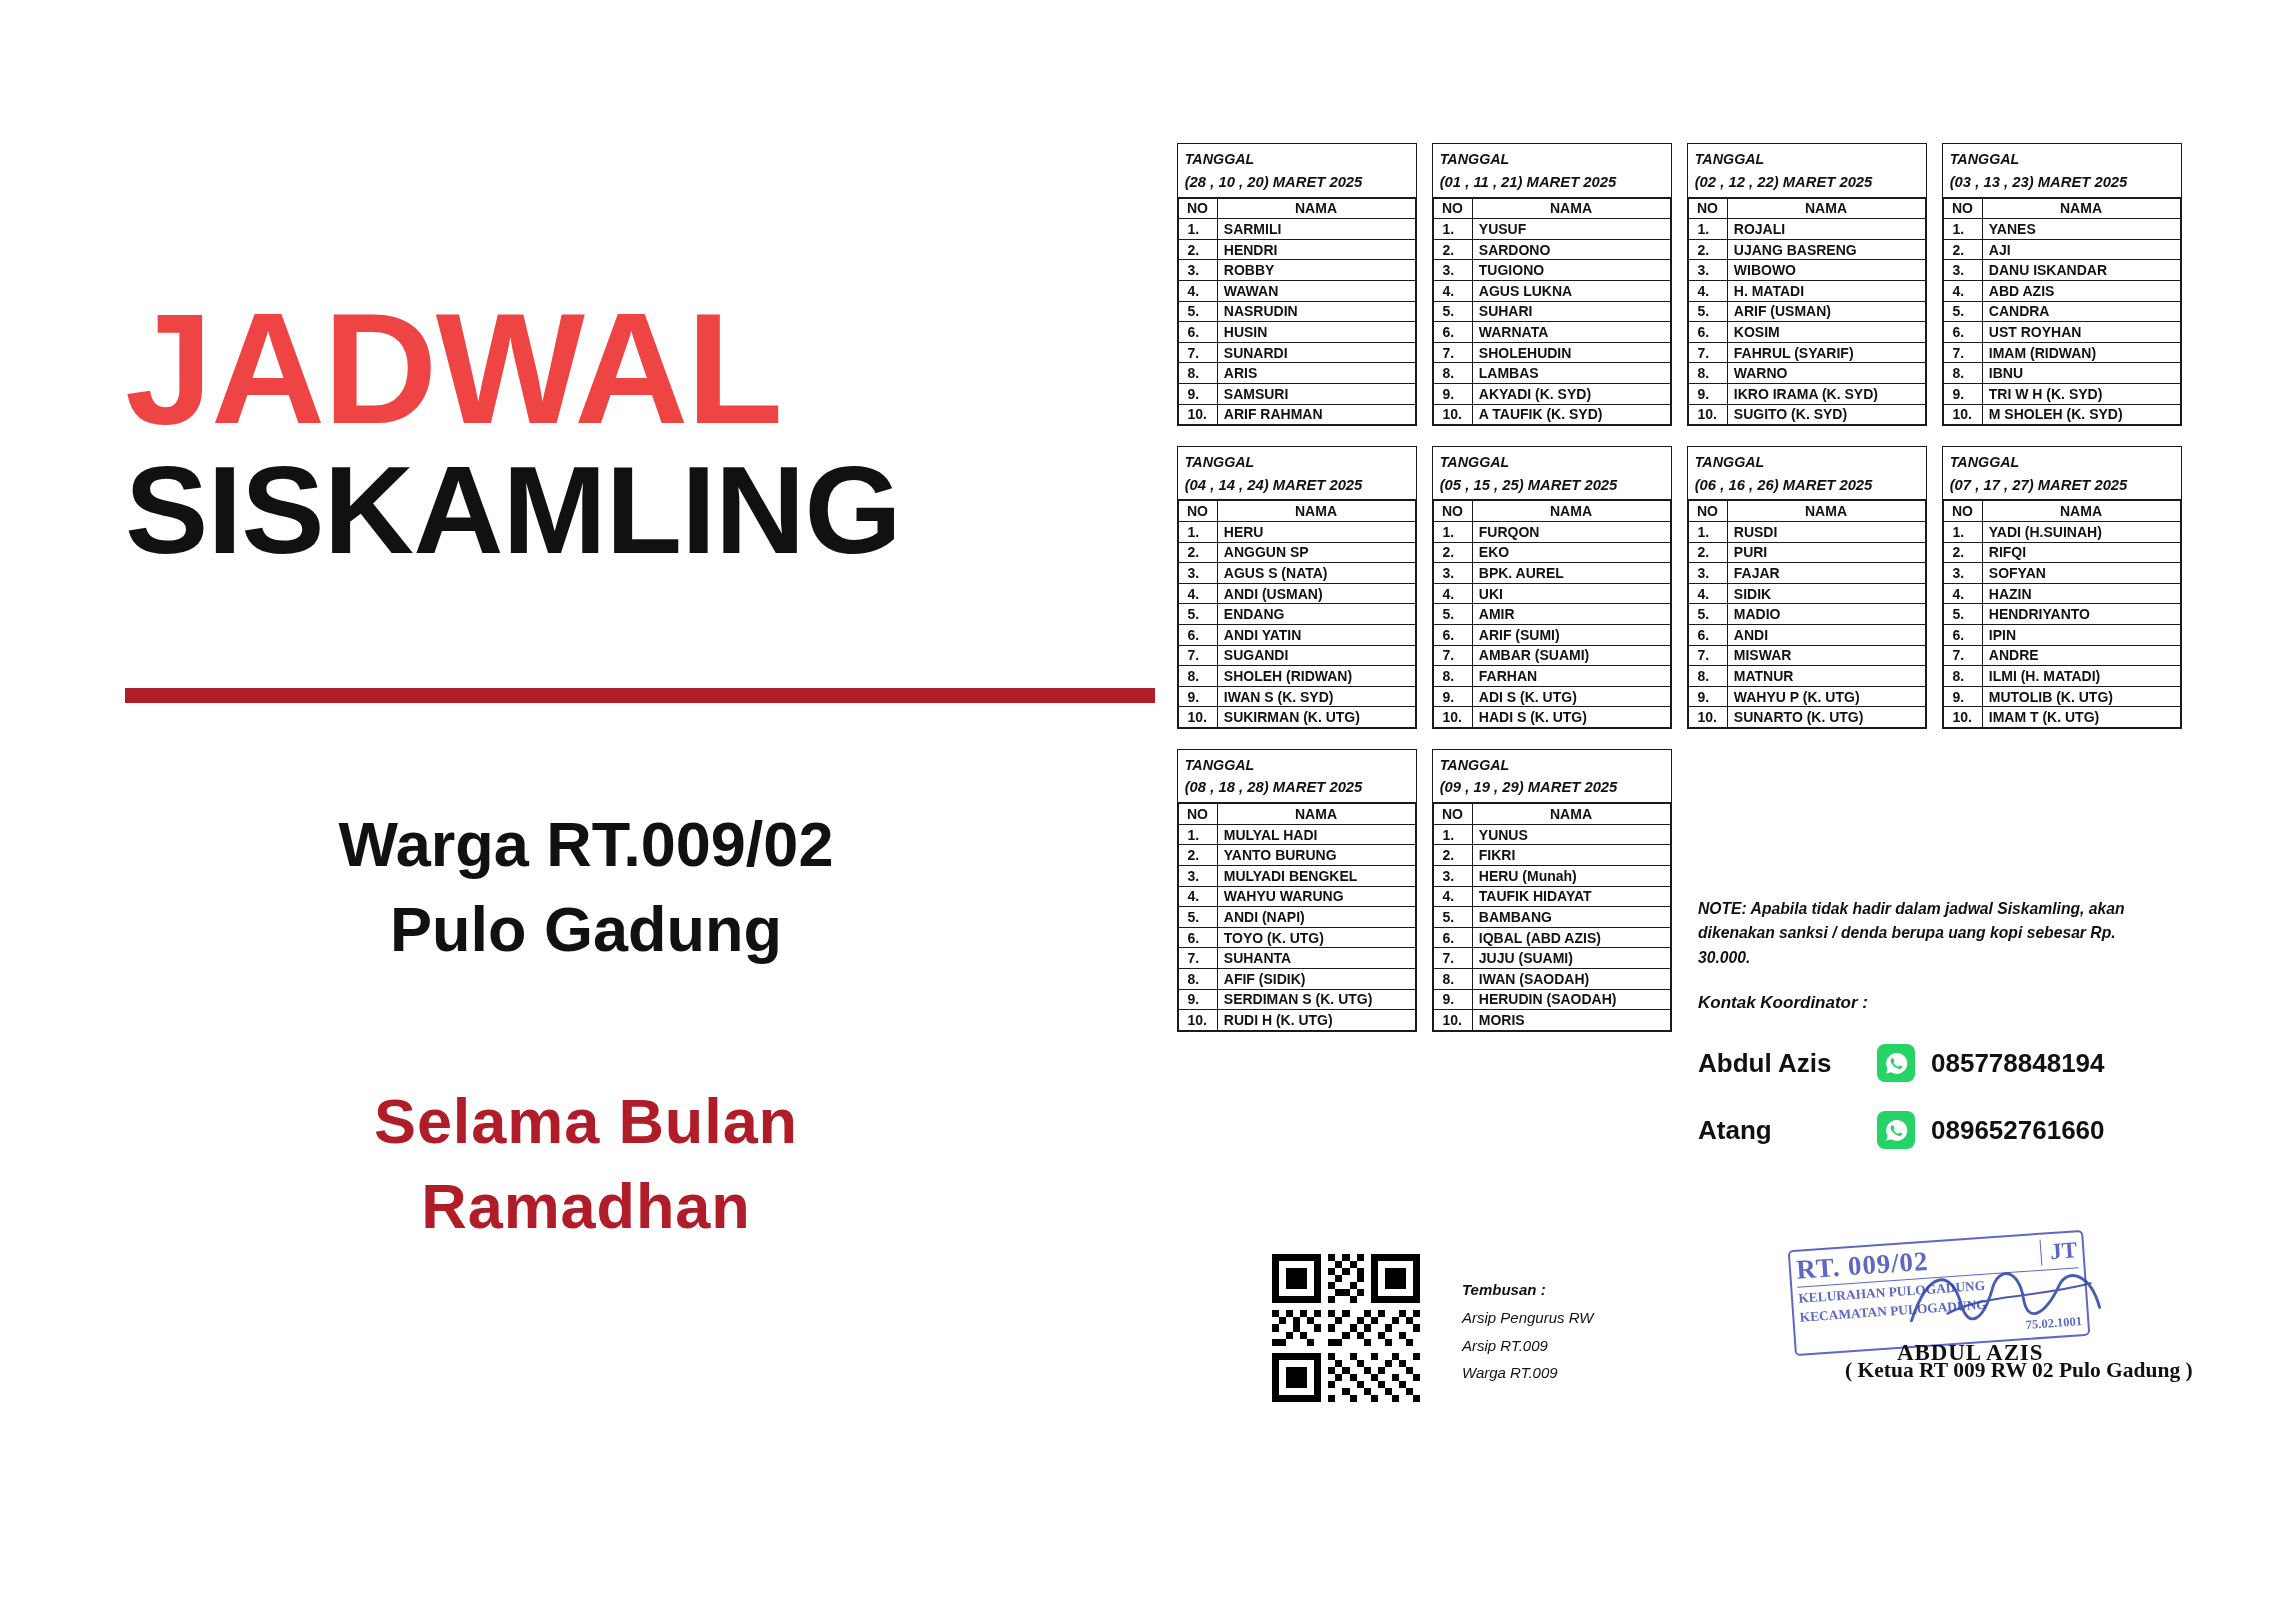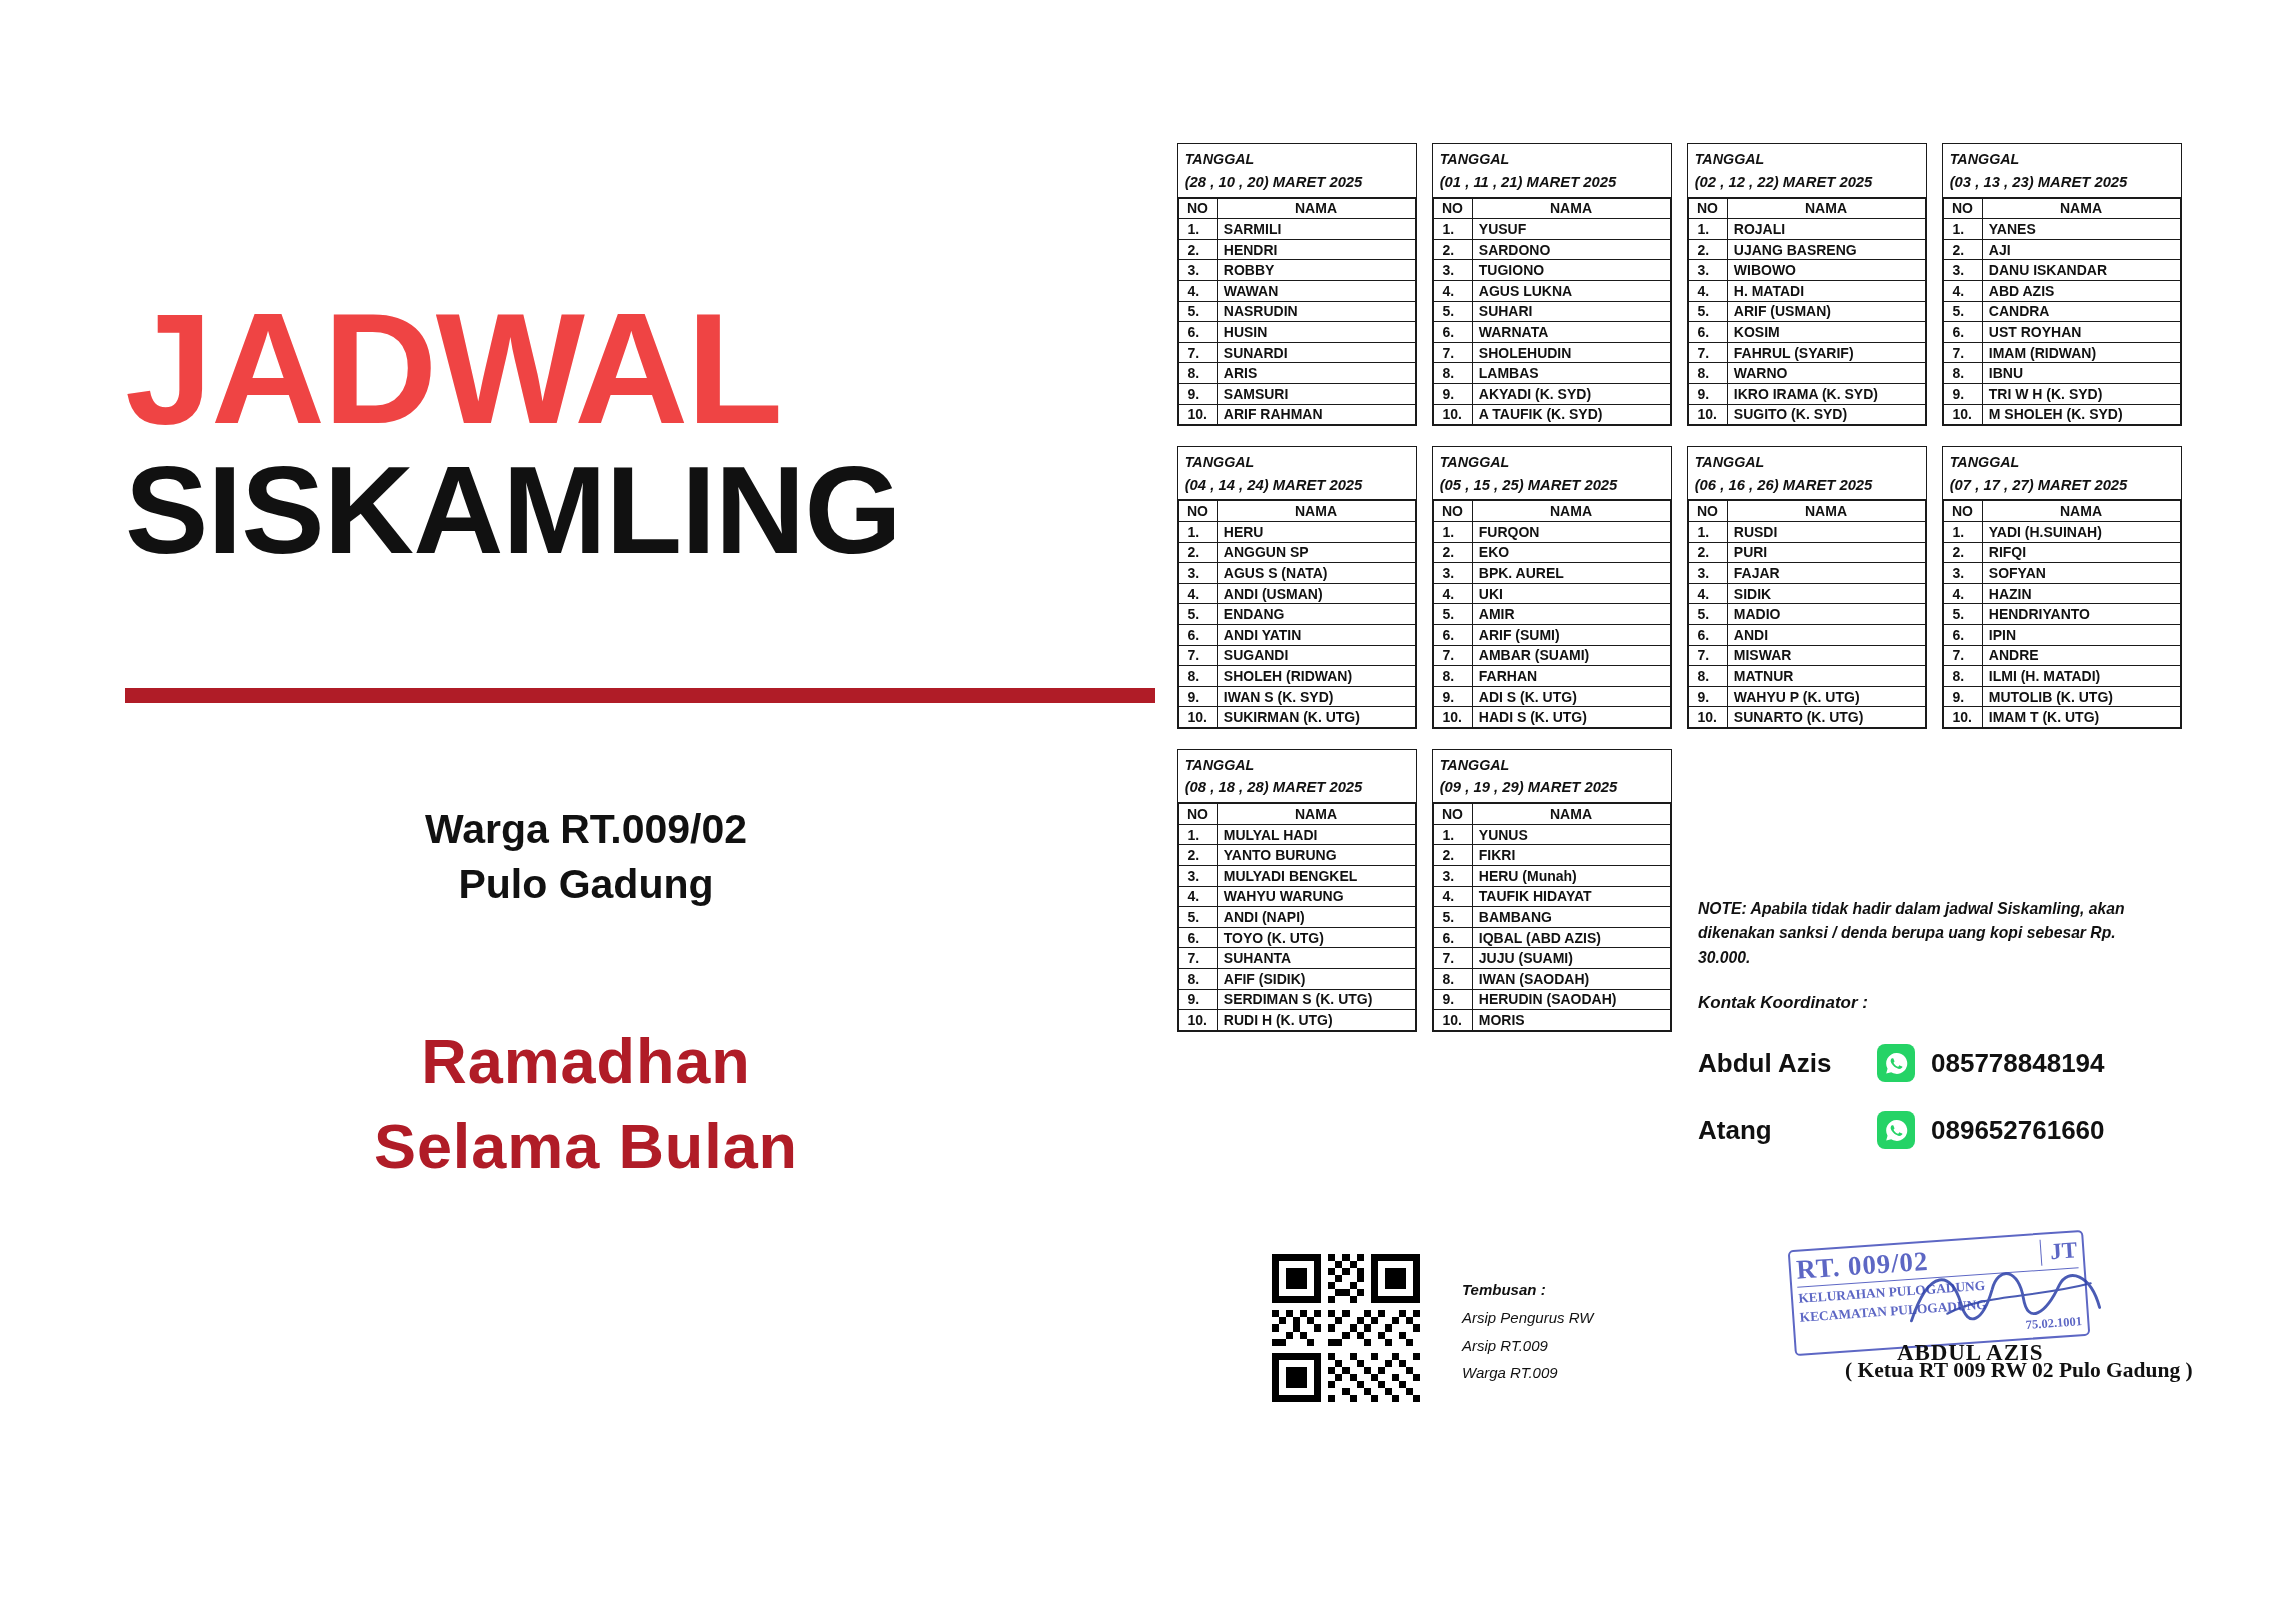--- a/index.html
+++ b/index.html
@@ -45,21 +45,21 @@
     margin-top: 5.4px;
   }
   .red-rule {
     width: 1030px;
     height: 15px;
     background: #B01C27;
     margin-top: 116px;
   }
   .warga {
     margin-top: 99px;
-    font-size: 41px;
+    font-size: 63px;
     font-weight: bold;
     color: #111;
     text-align: center;
     width: 922px;
     line-height: 1.35;
   }
   .selama {
     margin-top: 107px;
     font-size: 63px;
     font-weight: bold;
@@ -267,22 +267,22 @@
 
   <div class="left">
     <div class="title-jadwal">JADWAL</div>
     <div class="title-siskamling">SISKAMLING</div>
     <div class="red-rule"></div>
     <div class="warga">
       <div>Warga RT.009/02</div>
       <div>Pulo Gadung</div>
     </div>
     <div class="selama">
+      <div>Selama Bulan</div>
       <div>Ramadhan</div>
-      <div>Selama Bulan</div>
     </div>
   </div>
 
   <div class="right">
 
     <div class="grid">
 
       <div class="card">
         <div class="card-head">
           <div class="lbl">TANGGAL</div>

